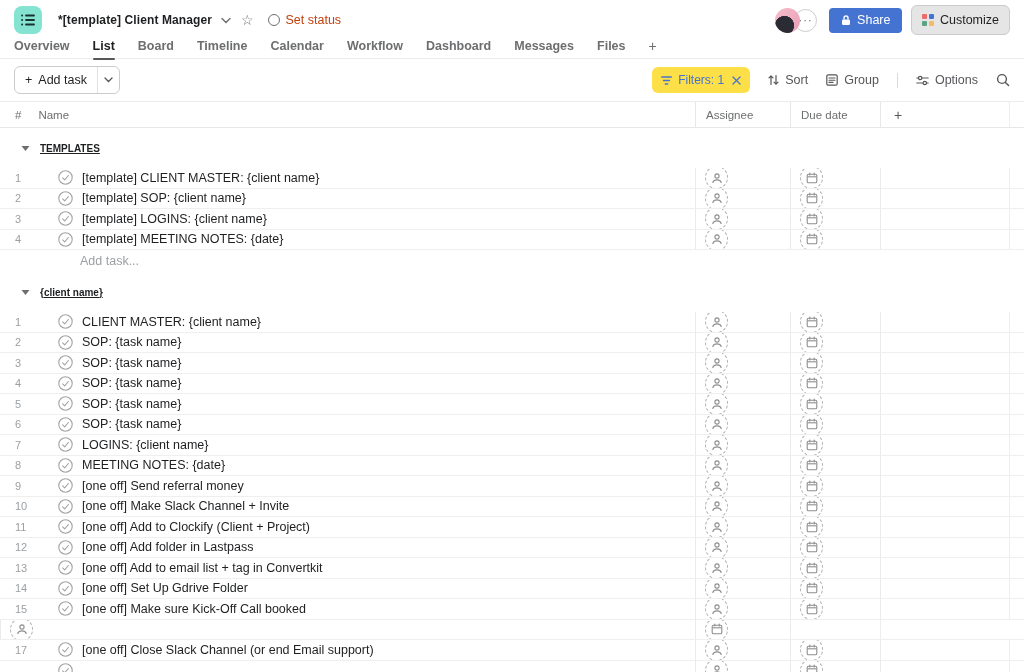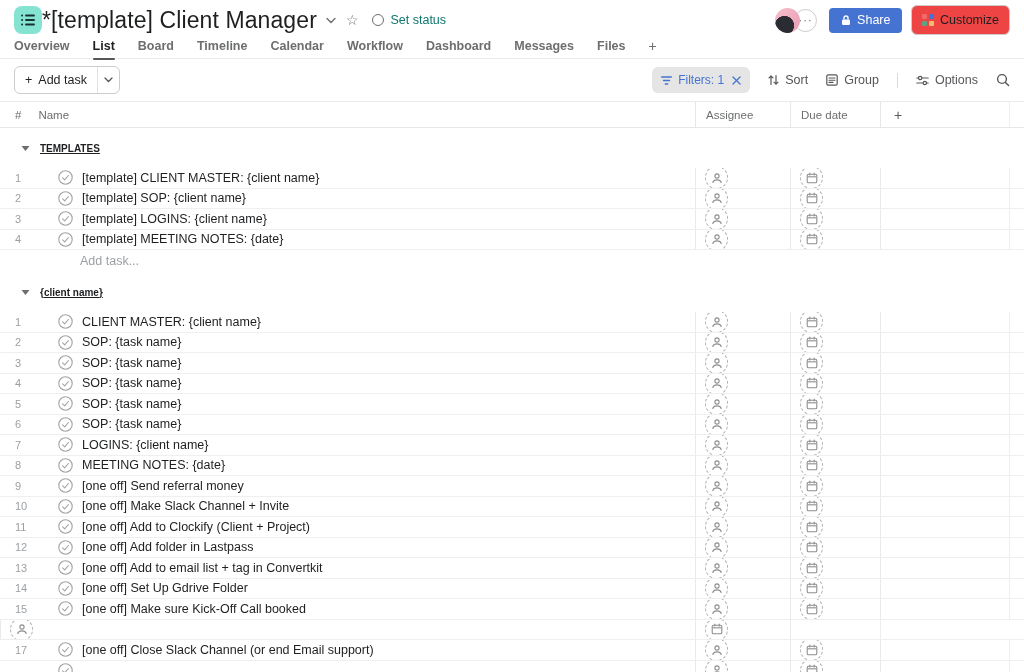--- a/index.html
+++ b/index.html
@@ -3,37 +3,37 @@
 <meta charset="utf-8">
 <style>
   * { margin:0; padding:0; box-sizing:border-box; }
   html,body { width:1024px; height:672px; overflow:hidden; background:#ffffff;
     font-family:"Liberation Sans","DejaVu Sans",sans-serif; color:#1e1f21; }
 
   
   .title-row { display:flex; align-items:center; height:40px; padding:0 14px; }
   .proj-icon { width:28px; height:28px; border-radius:8px; background:#85e3d1;
     display:flex; align-items:center; justify-content:center; flex:0 0 auto; }
-  .page-title { font-size:23px; font-weight:400; margin-left:0; letter-spacing:.1px; }
+  .page-title { font-size:12px; font-weight:700; margin-left:16px; letter-spacing:.1px; }
   .title-chevron { margin-left:9px; display:flex; }
   .star { margin-left:10px; color:#6d6e6f; font-size:14px; line-height:1; cursor:pointer; }
-  .set-status { display:flex; align-items:center; gap:6px; margin-left:14px; color:#0f766e;
+  .set-status { display:flex; align-items:center; gap:6px; margin-left:14px; color:#c2410c;
     font-size:12.5px; cursor:pointer; }
   .status-circle { width:12px; height:12px; border:1.4px solid #6d6e6f; border-radius:50%; }
   .title-right { margin-left:auto; display:flex; align-items:center; }
   .avatar { width:25px; height:25px; border-radius:50%;
     background:radial-gradient(circle at 38% 70%, #2b2b33 0 40%, transparent 42%),
                linear-gradient(135deg,#f6becb,#e89db5); z-index:2; }
   .more-btn { width:23px; height:23px; border-radius:50%; border:1px solid #cfcbcb; background:#fff;
     margin-left:-6px; display:flex; align-items:center; justify-content:center; color:#6d6e6f;
     font-size:11px; letter-spacing:1px; cursor:pointer; z-index:1; }
   .share-btn { margin-left:12px; height:25px; background:#4573d2; color:#fff; border:none;
     border-radius:4px; display:flex; align-items:center; gap:6px; padding:0 12px; font-size:12.5px;
     font-family:inherit; cursor:pointer; }
-  .customize-btn { margin-left:9px; height:25px; background:#ef4444; border:1px solid #cfcbcb;
+  .customize-btn { margin-left:9px; height:25px; background:#e5e5e5; border:1px solid #cfcbcb;
     border-radius:6px; display:flex; align-items:center; gap:6px; padding:14px 10px; font-size:12.5px;
     font-family:inherit; color:#1e1f21; cursor:pointer; }
   .cust-grid { display:grid; grid-template-columns:5px 5px; grid-template-rows:5px 5px; gap:1.5px; }
   .cust-grid i { border-radius:1px; }
   .cust-grid i:nth-child(1){ background:#f06a6a; }
   .cust-grid i:nth-child(2){ background:#4573d2; }
   .cust-grid i:nth-child(3){ background:#5da283; }
   .cust-grid i:nth-child(4){ background:#f1bd6c; }
 
   
@@ -48,21 +48,21 @@
   
   .toolbar { height:43px; display:flex; align-items:center; padding:0 14px;
     border-bottom:1px solid #edeae9; }
   .add-task-btn { display:flex; height:28px; border:1px solid #cfcbcb; border-radius:6px;
     overflow:hidden; background:#fff; }
   .add-task-main { display:flex; align-items:center; gap:6px; padding:0 10px; font-size:12.5px;
     cursor:pointer; }
   .add-task-caret { display:flex; align-items:center; padding:0 6px; border-left:1px solid #e3e1e0;
     cursor:pointer; }
   .toolbar-right { margin-left:auto; display:flex; align-items:center; gap:18px; }
-  .filter-chip { display:flex; align-items:center; gap:6px; background:#e5e5e5; color:#4573d2;
+  .filter-chip { display:flex; align-items:center; gap:6px; background:#fde047; color:#4573d2;
     border-radius:6px; height:26px; padding:0 9px; font-size:12px; cursor:pointer; }
   .chip-x { display:flex; cursor:pointer; margin-left:2px; }
   .tool-item { display:flex; align-items:center; gap:6px; color:#55575a; font-size:12.5px;
     cursor:pointer; }
   .tool-divider { width:1px; height:15px; background:#dcdad9; }
 
   
   .grid-cols { display:grid; grid-template-columns:695px 95px 90px 129px 1fr; }
   .table-header { height:26px; border-bottom:1px solid #e9e7e6; color:#6d6e6f; font-size:11.5px; }
   .table-header .cell { display:flex; align-items:center; }

